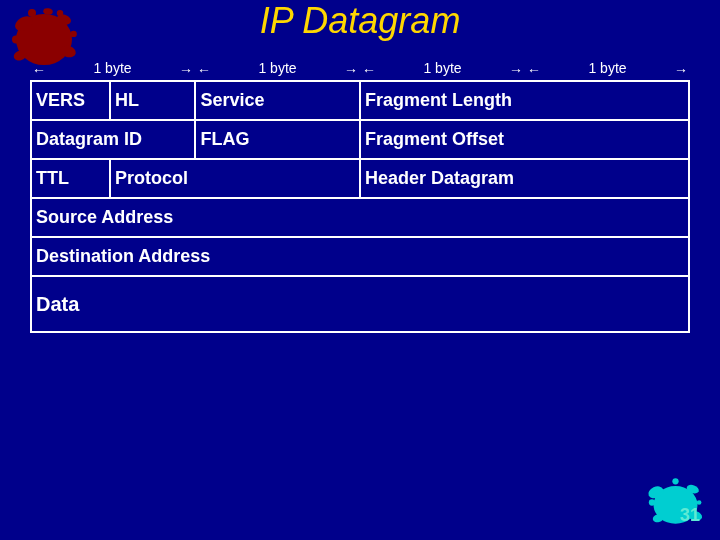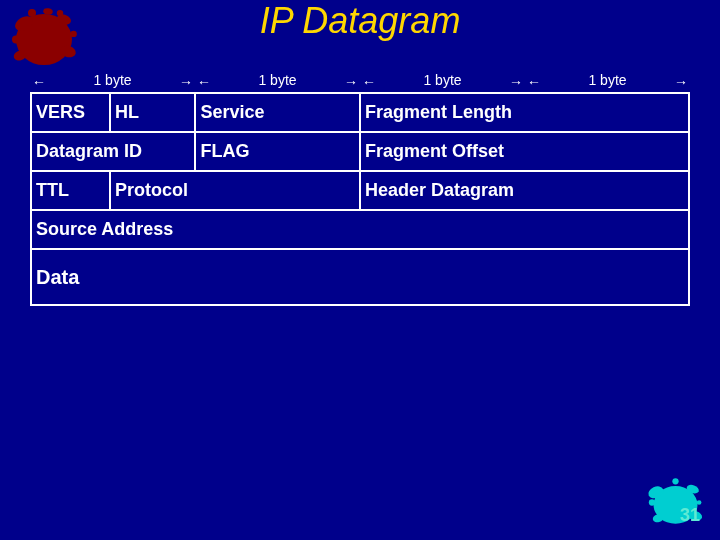--- a/index.html
+++ b/index.html
@@ -24,21 +24,20 @@
 
     .diagram-container {
       margin: 0 auto;
       width: 660px;
     }
 
     .byte-labels {
       display: flex;
       width: 100%;
       margin-bottom: 4px;
-      margin-top: 12px;
     }
 
     .byte-label {
       flex: 1;
       text-align: center;
       color: white;
       font-size: 14px;
       position: relative;
     }
 
@@ -161,20 +160,23 @@
       <tr>
         <td>TTL</td>
         <td colspan="2">Protocol</td>
         <td>Header Datagram</td>
       </tr>
 
       <tr>
         <td colspan="4">Source Address</td>
       </tr>
 
+      <tr>
+        <td colspan="4">Destination Address</td>
+      </tr>
 
 
       <tr class="data-row">
         <td colspan="4">Data</td>
       </tr>
     </tbody>
   </table>
 </div>
 
 <div class="page-number">31</div>

